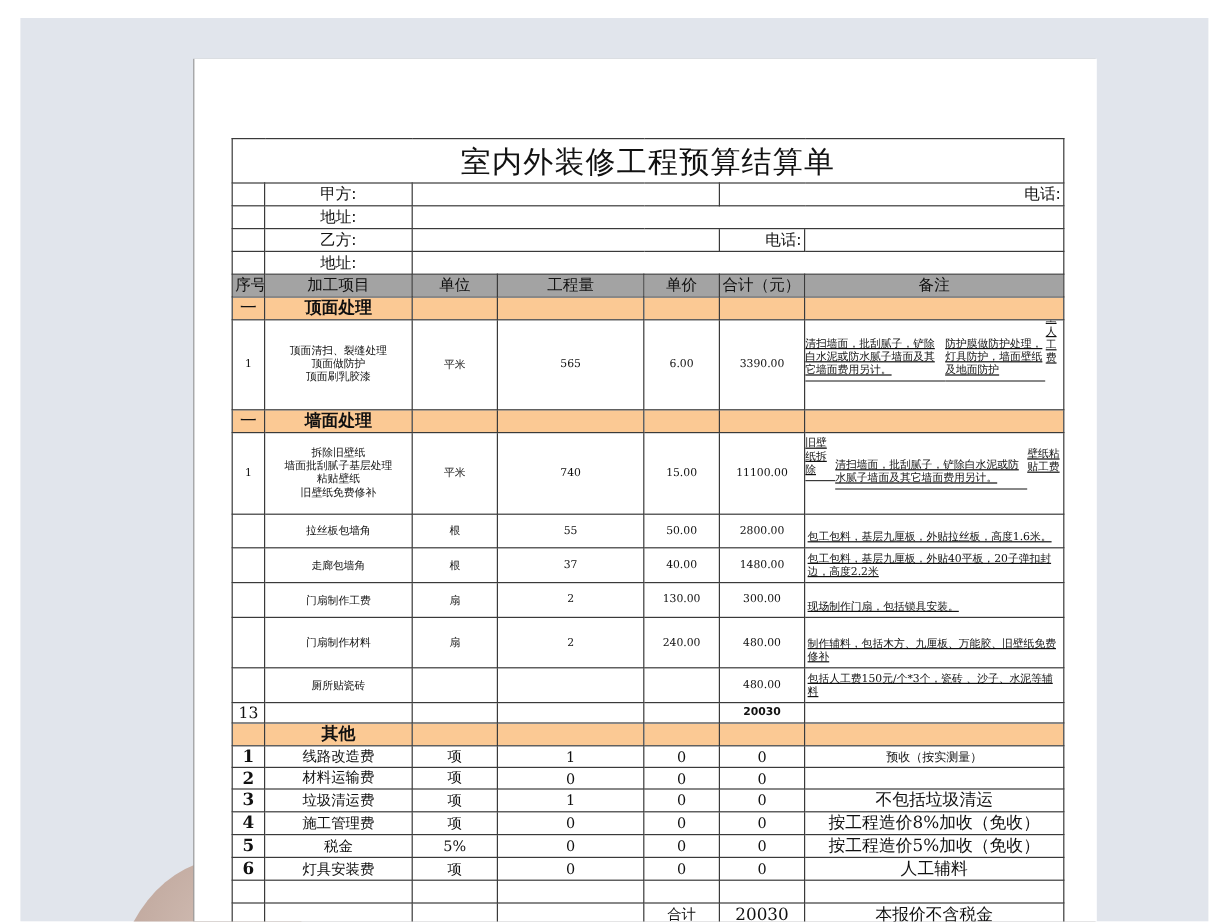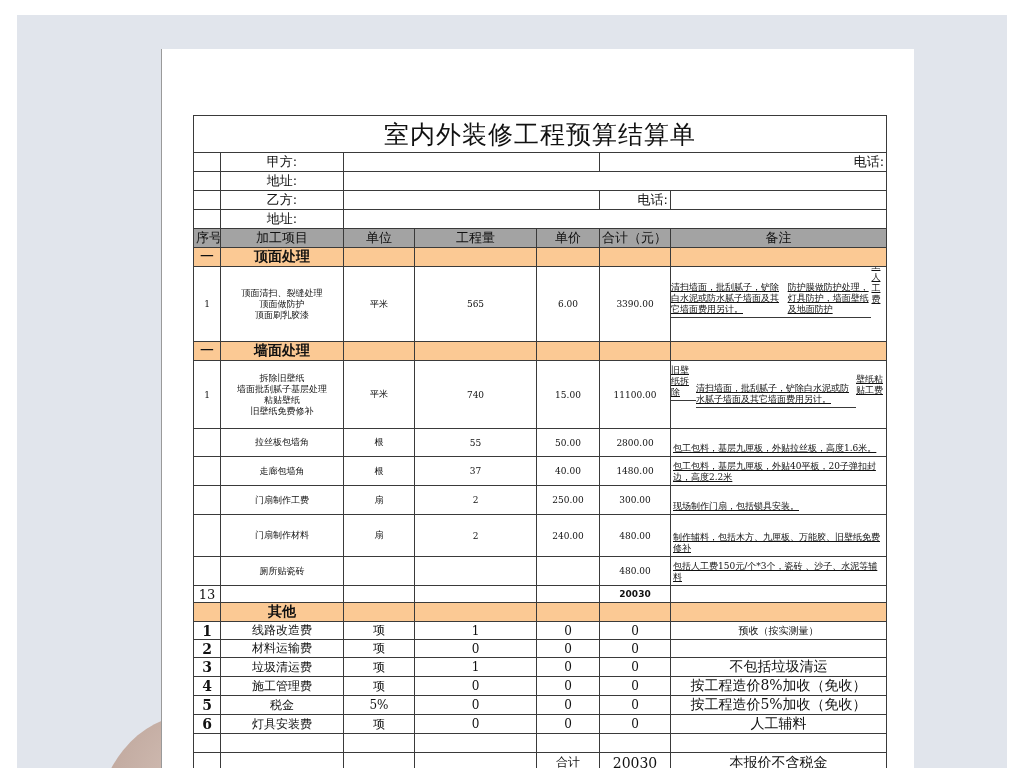--- a/index.html
+++ b/index.html
@@ -197,21 +197,21 @@
     <td>37</td>
     <td>40.00</td>
     <td>1480.00</td>
     <td class="note-cell">包工包料，基层九厘板，外贴40平板，20子弹扣封边，高度2.2米</td>
   </tr>
   <tr class="small" style="height:29px">
     <td></td>
     <td>门扇制作工费</td>
     <td>扇</td>
     <td>2</td>
-    <td>250.00</td>
+    <td>130.00</td>
     <td>300.00</td>
     <td class="note-cell">现场制作门扇，包括锁具安装。</td>
   </tr>
   <tr class="small" style="height:42px">
     <td></td>
     <td>门扇制作材料</td>
     <td>扇</td>
     <td>2</td>
     <td>240.00</td>
     <td>480.00</td>

